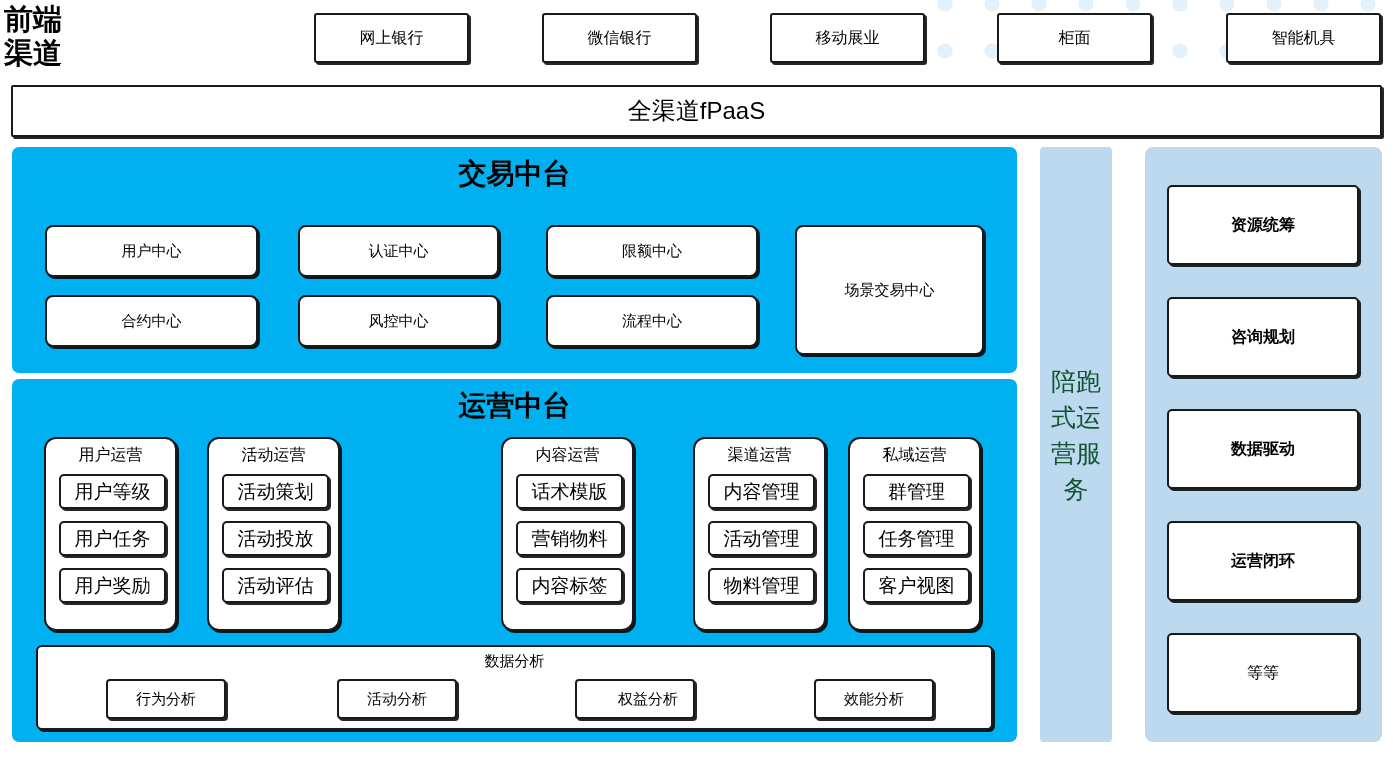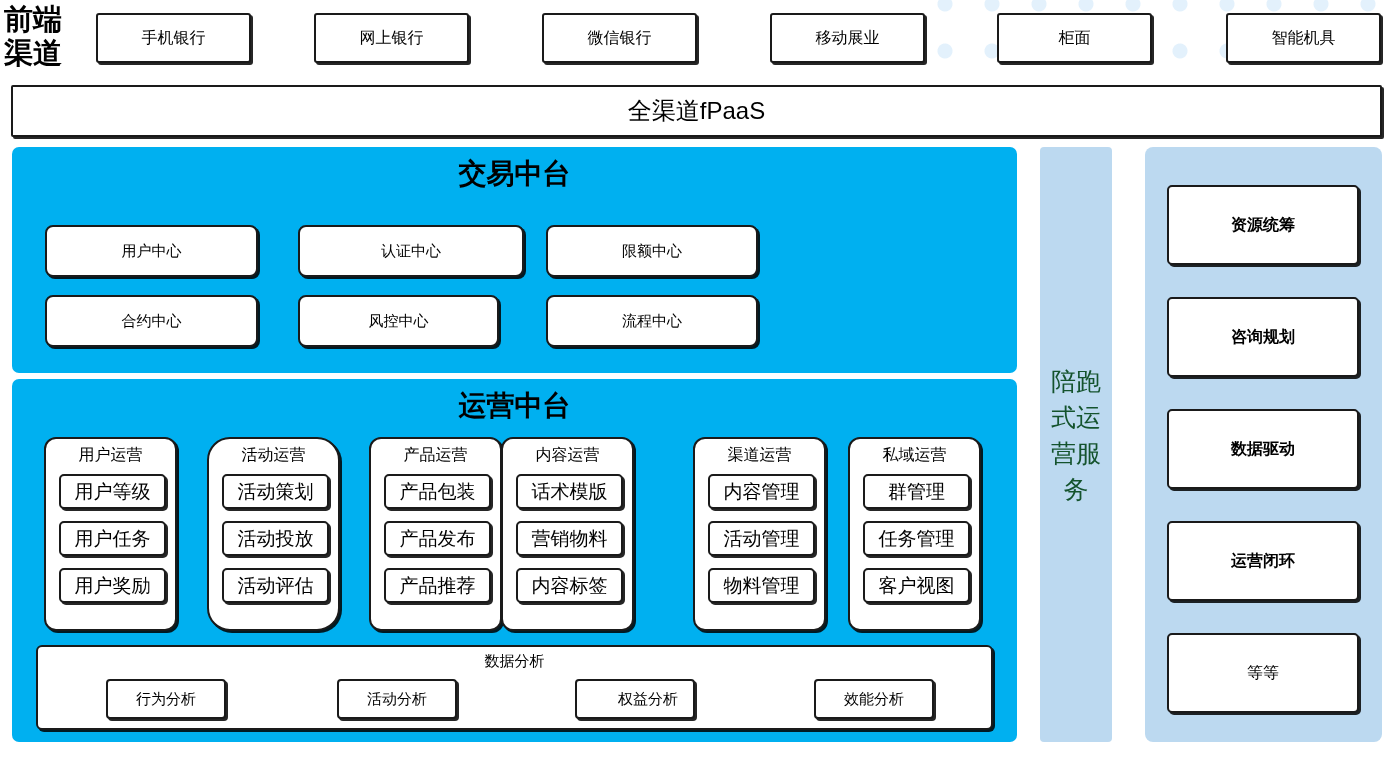--- a/index.html
+++ b/index.html
@@ -152,64 +152,58 @@
 <div id="stage">
 
   <div class="dot-mask" style="left:0;top:0;width:935px;height:80px;"></div>
   <div class="dot-mask" style="left:0;top:80px;width:1393px;height:679px;"></div>
 
   <div id="front-label">
     <div>前端</div>
     <div>渠道</div>
   </div>
 
-  <div class="card channel" style="left:96px;">手机银行</div>
   <div class="card channel" style="left:314px;">网上银行</div>
   <div class="card channel" style="left:542px;">微信银行</div>
   <div class="card channel" style="left:770px;">移动展业</div>
   <div class="card channel" style="left:997px;">柜面</div>
   <div class="card channel" style="left:1226px;">智能机具</div>
 
   <div class="card" id="fpaas">全渠道fPaaS</div>
 
   <div class="panel-cyan" id="trade-panel">
     <div class="panel-title">交易中台</div>
 
     <div class="card trade-card" style="left:33px;top:78px;width:213px;height:52px;">用户中心</div>
-    <div class="card trade-card" style="left:286px;top:78px;width:226px;height:52px;">认证中心</div>
+    <div class="card trade-card" style="left:286px;top:78px;width:201px;height:52px;">认证中心</div>
     <div class="card trade-card" style="left:534px;top:78px;width:212px;height:52px;">限额中心</div>
+    <div class="card trade-card" style="left:783px;top:78px;width:189px;height:130px;">场景交易中心</div>
     <div class="card trade-card" style="left:33px;top:148px;width:213px;height:52px;">合约中心</div>
     <div class="card trade-card" style="left:286px;top:148px;width:201px;height:52px;">风控中心</div>
     <div class="card trade-card" style="left:534px;top:148px;width:212px;height:52px;">流程中心</div>
   </div>
 
   <div class="panel-cyan" id="ops-panel">
     <div class="panel-title">运营中台</div>
   </div>
 
   <div class="ops-group" style="left:44px;">
     <div class="ops-group-title">用户运营</div>
     <div class="card ops-item i0">用户等级</div>
     <div class="card ops-item i1">用户任务</div>
     <div class="card ops-item i2">用户奖励</div>
   </div>
 
-  <div class="ops-group" style="left:207px;border-radius:23px;">
+  <div class="ops-group" style="left:207px;">
     <div class="ops-group-title">活动运营</div>
     <div class="card ops-item i0">活动策划</div>
     <div class="card ops-item i1">活动投放</div>
     <div class="card ops-item i2">活动评估</div>
   </div>
 
-  <div class="ops-group" style="left:369px;">
-    <div class="ops-group-title">产品运营</div>
-    <div class="card ops-item i0">产品包装</div>
-    <div class="card ops-item i1">产品发布</div>
-    <div class="card ops-item i2">产品推荐</div>
-  </div>
 
   <div class="ops-group" style="left:501px;">
     <div class="ops-group-title">内容运营</div>
     <div class="card ops-item i0">话术模版</div>
     <div class="card ops-item i1">营销物料</div>
     <div class="card ops-item i2">内容标签</div>
   </div>
 
   <div class="ops-group" style="left:693px;">
     <div class="ops-group-title">渠道运营</div>

